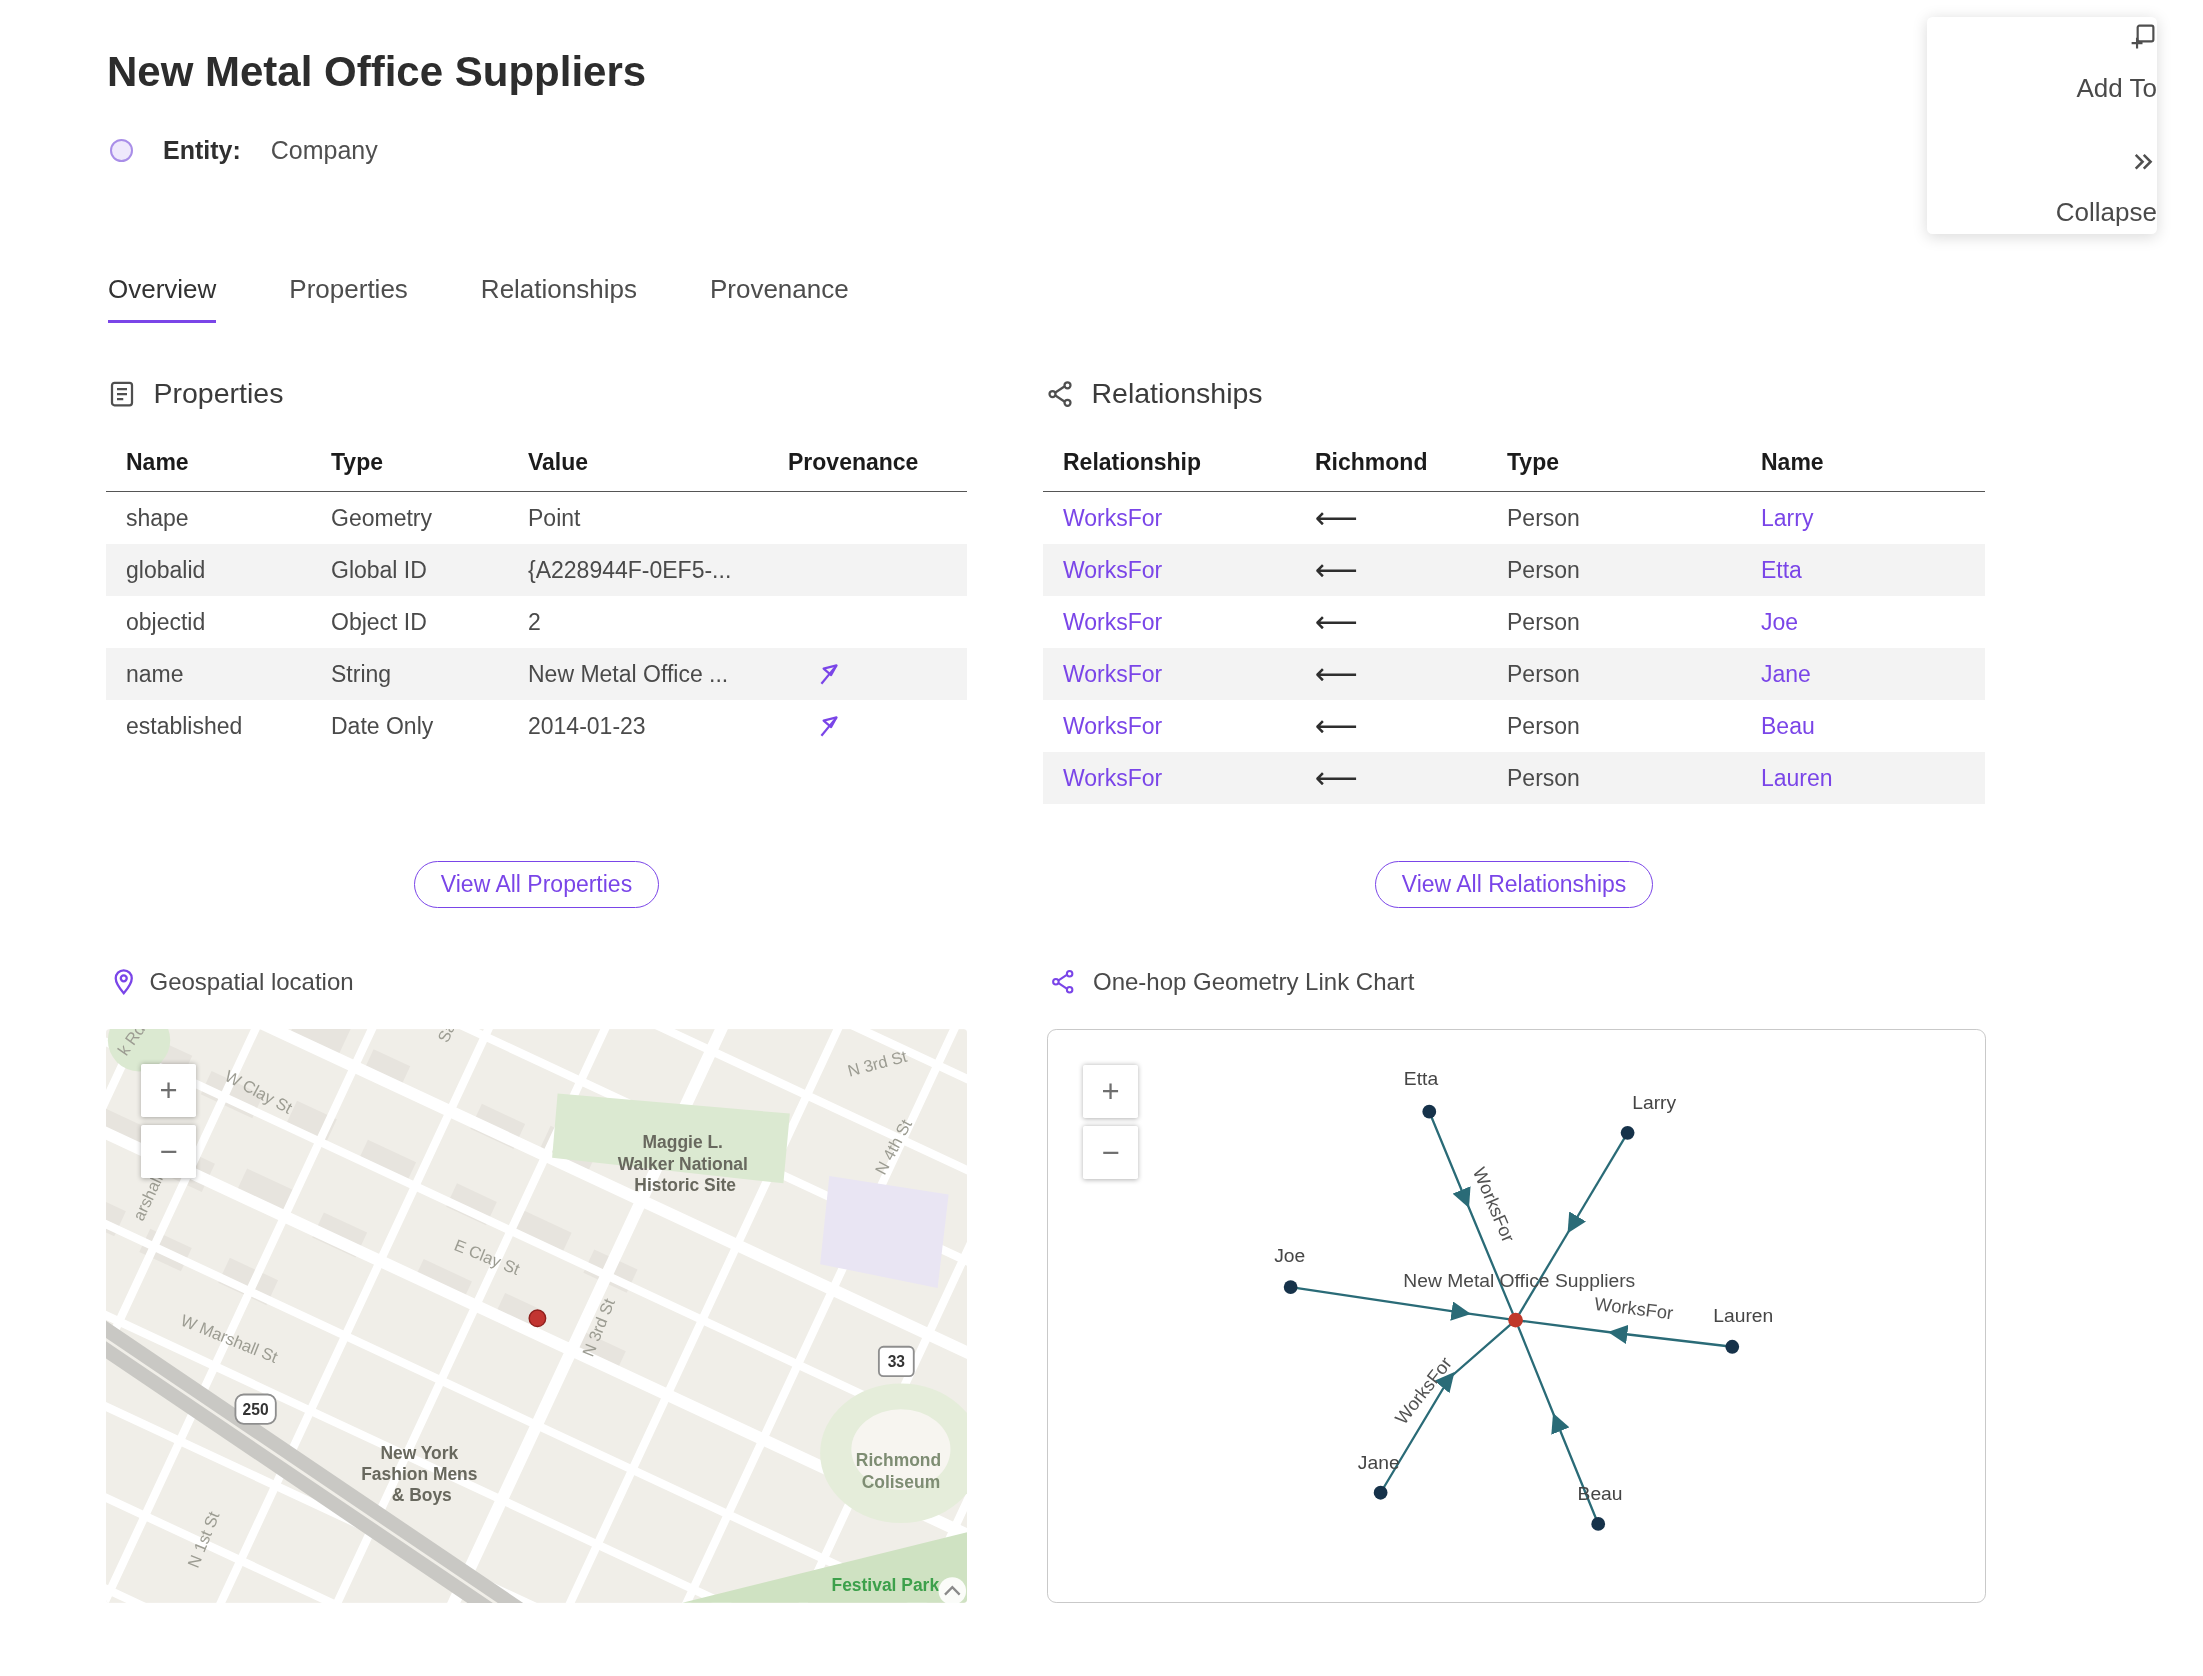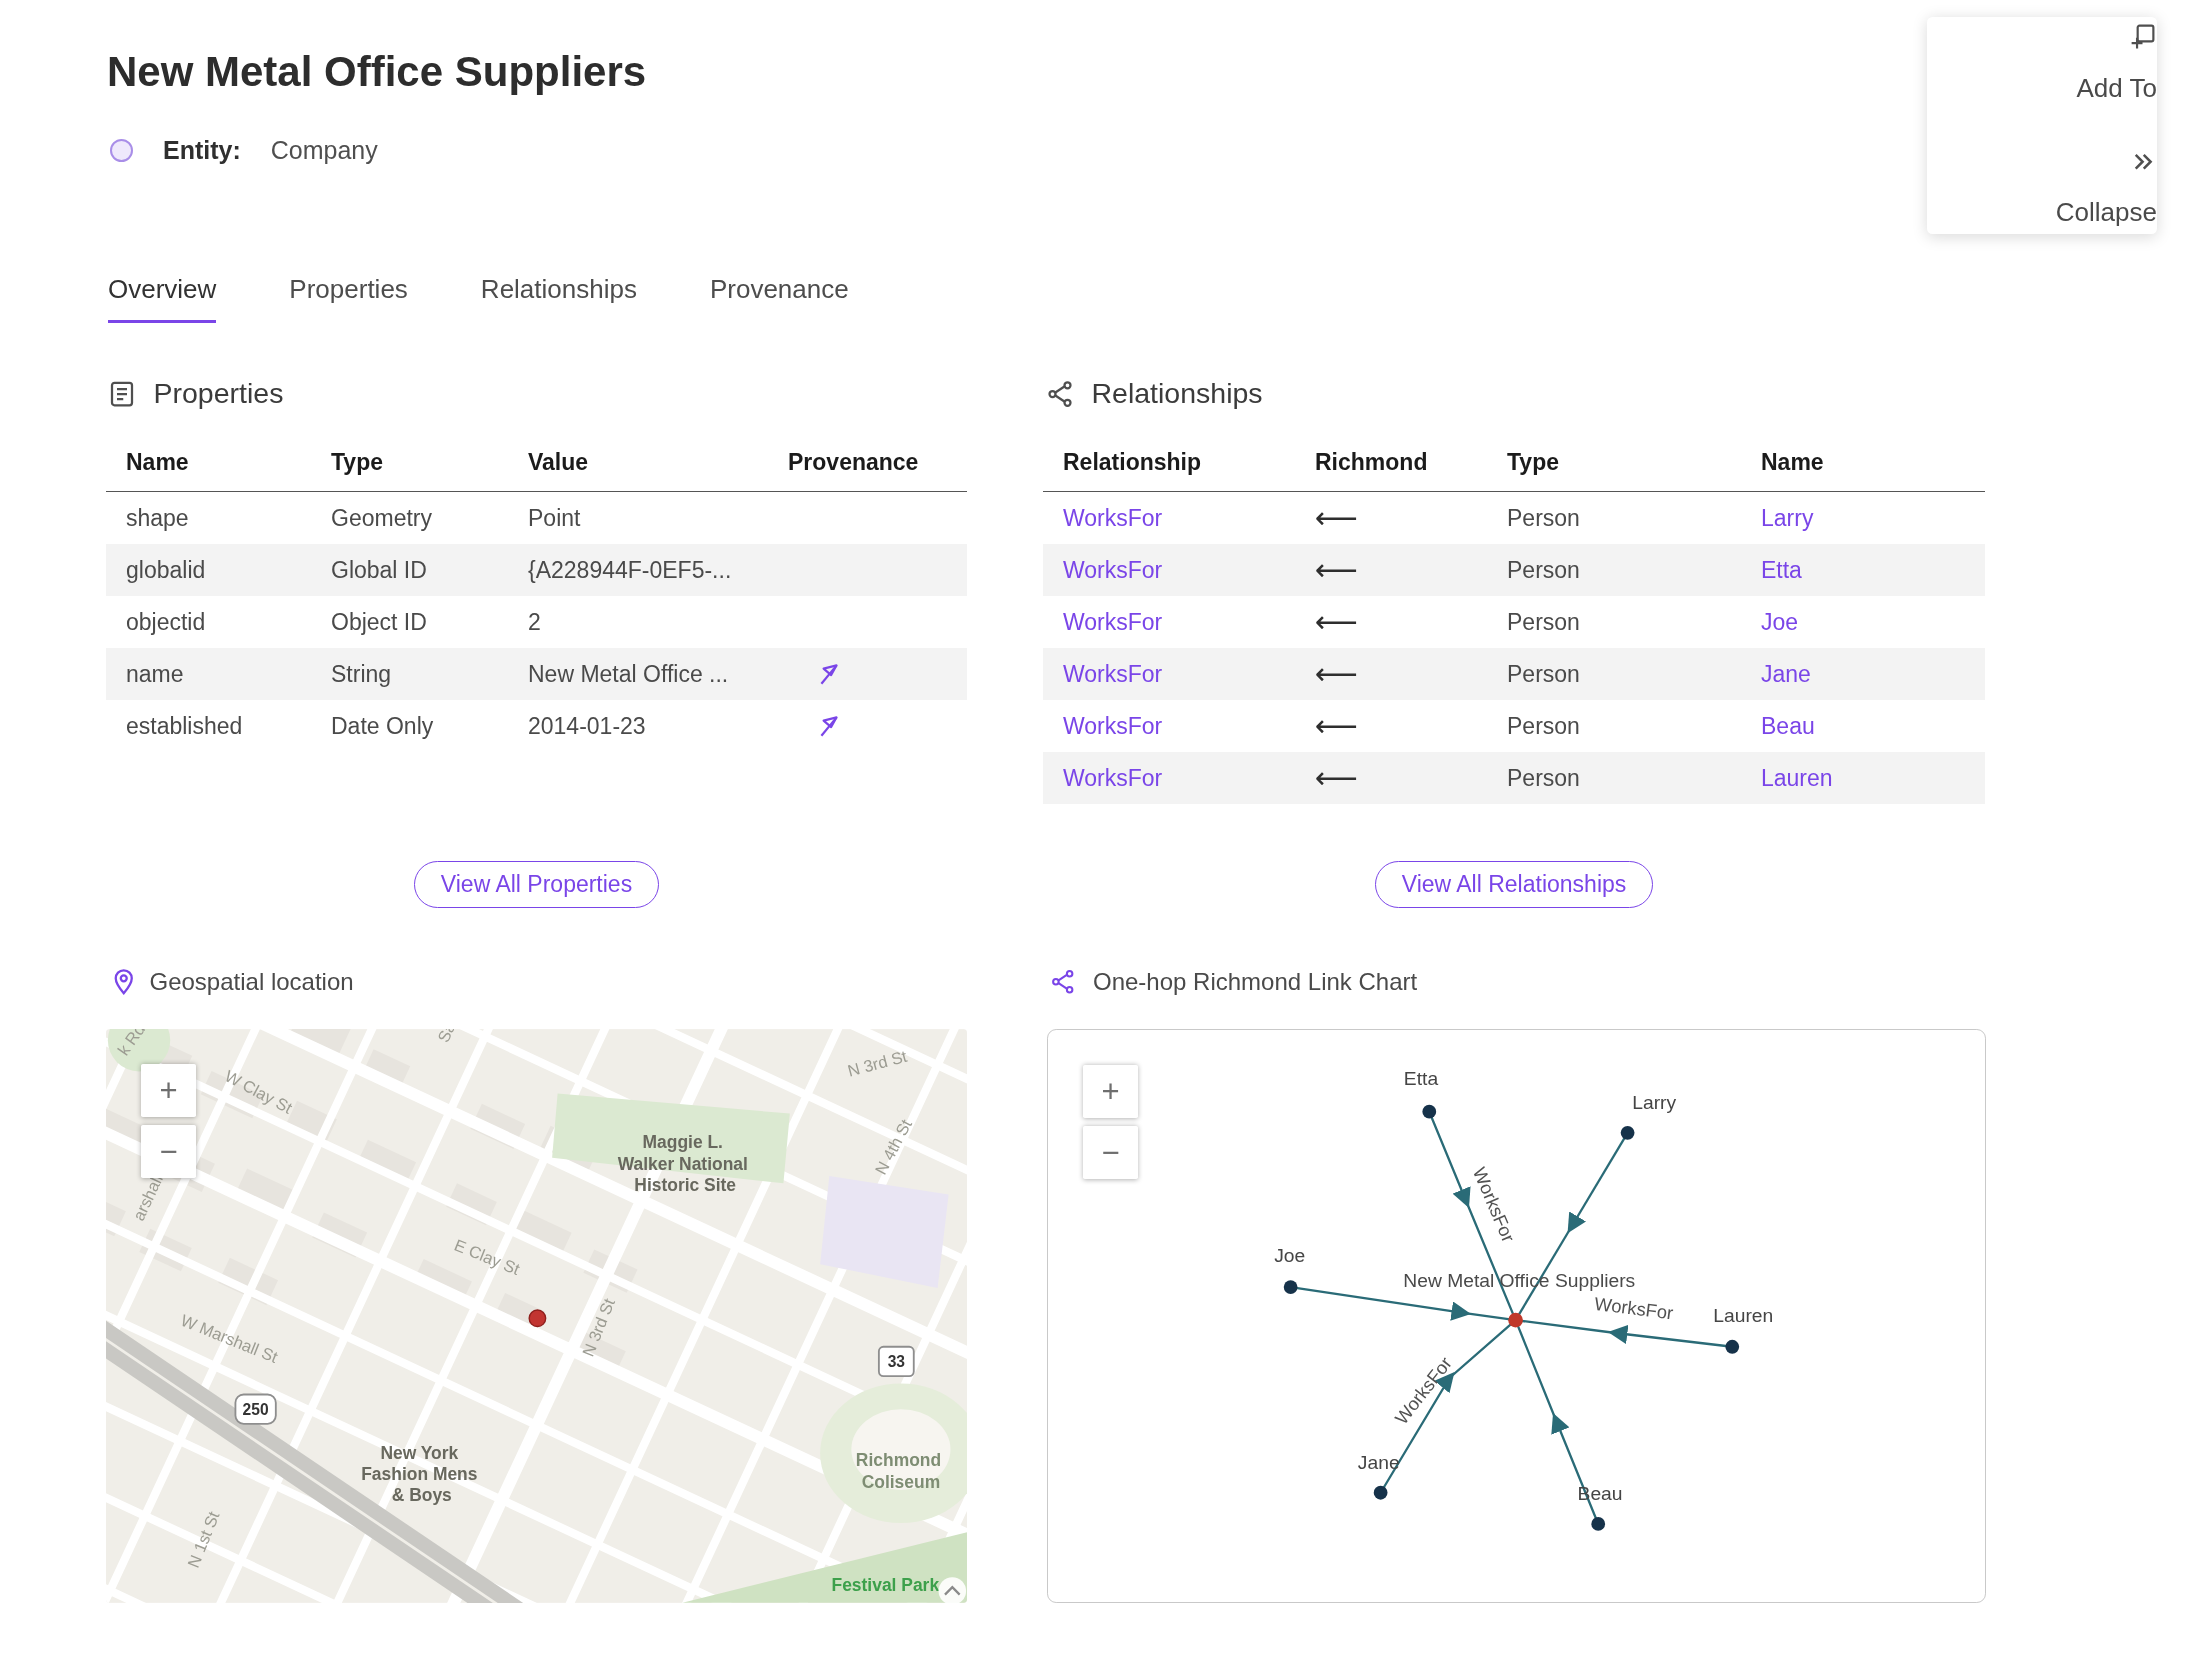--- a/index.html
+++ b/index.html
@@ -238,21 +238,21 @@
     <span data-interactable="false">Geospatial location</span>
   </div>
 
   <div class="section-header small" id="hop-header" data-interactable="false">
     <svg width="27.5" height="27.5" viewBox="0 0 24 24" data-interactable="false">
       <circle cx="6" cy="12" r="2.4" fill="none" stroke="#7a45e8" stroke-width="1.8"></circle>
       <circle cx="18" cy="5" r="2.4" fill="none" stroke="#7a45e8" stroke-width="1.8"></circle>
       <circle cx="18" cy="19" r="2.4" fill="none" stroke="#7a45e8" stroke-width="1.8"></circle>
       <path d="M8 11L15.5 6M8 13L15.5 18" fill="none" stroke="#7a45e8" stroke-width="1.8"></path>
     </svg>
-    <span data-interactable="false">One-hop Richmond Link Chart</span>
+    <span data-interactable="false">One-hop Geometry Link Chart</span>
   </div>
 
   <div id="map-card" data-interactable="false">
     <div class="zoom-ctrl" data-interactable="false">
       <button class="zoom-btn" data-interactable="true">+</button>
       <button class="zoom-btn" data-interactable="true">−</button>
     </div>
     <svg width="861" height="574" viewBox="0 0 938 625" data-interactable="true">
       <rect width="938" height="625" fill="#f0eee8" data-interactable="false"></rect>
       <g fill="#e7e4de" transform="rotate(25 469 311)" data-interactable="false">

